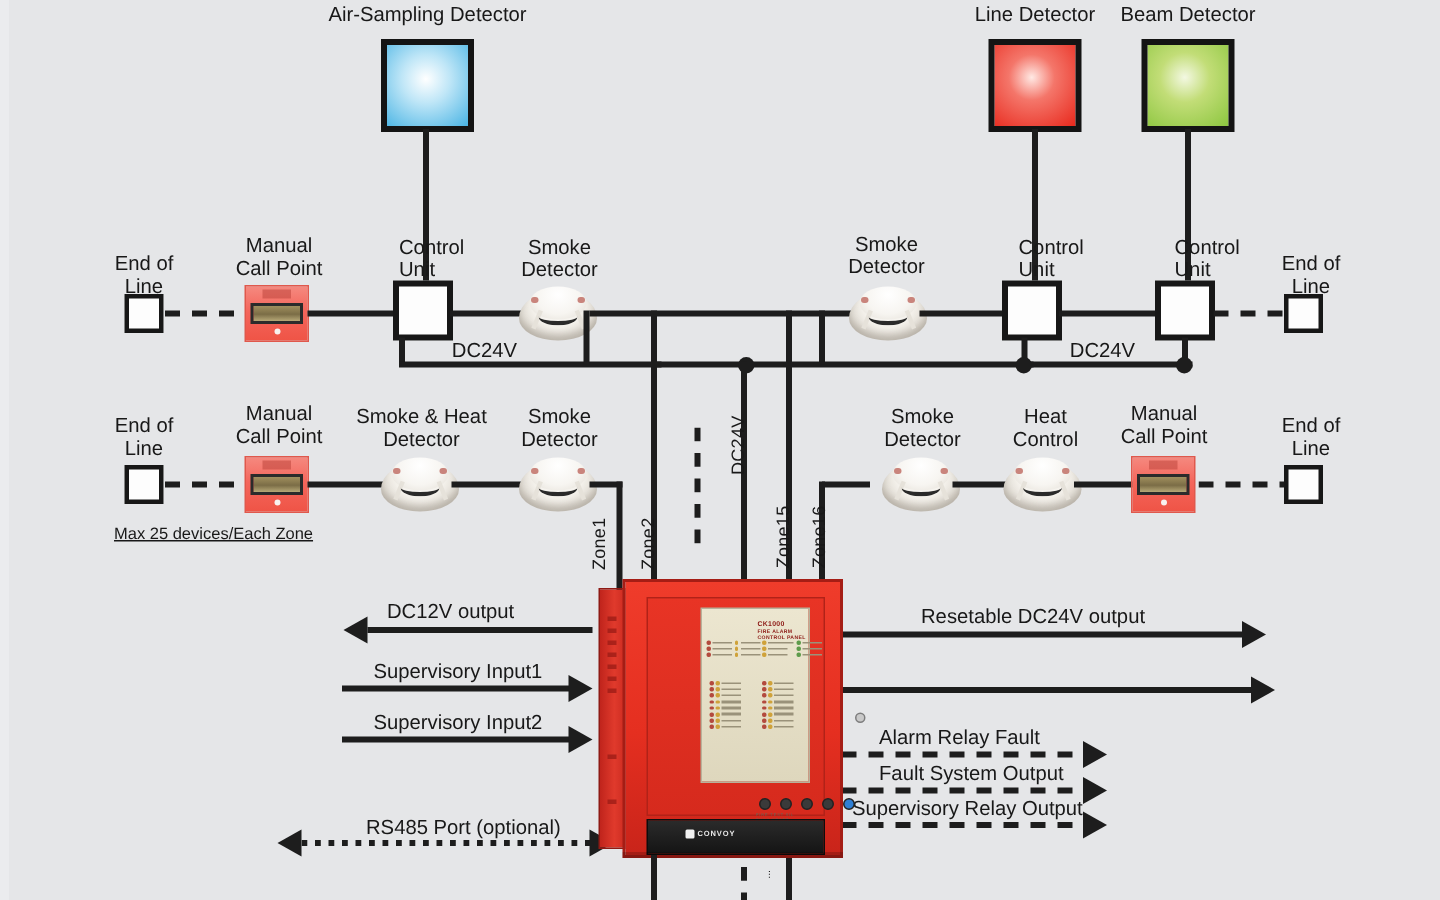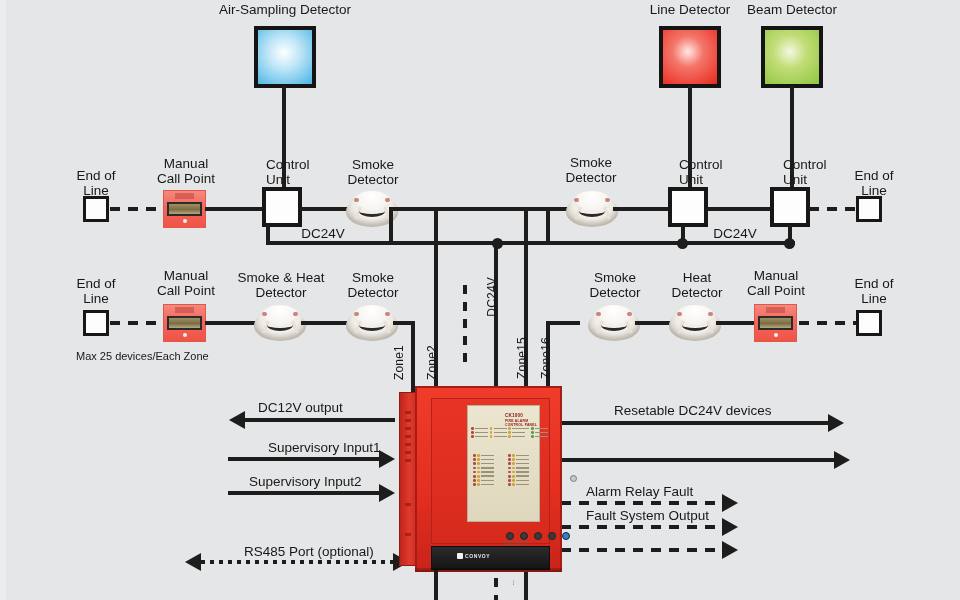--- a/index.html
+++ b/index.html
@@ -23,21 +23,21 @@
     background:#ebecee;
   }
   .lbl {
     position: absolute;
     font-size: 13.5px;
     line-height: 15px;
     text-align: center;
     white-space: pre-line;
     color: #181818;
   }
-  .lbl.small { font-size: 11px; line-height: 13px; }
+  .lbl.small { font-size: 11px; line-height: 13px; text-decoration: underline; }
   .vlbl {
     position:absolute;
     font-size: 12px;
     writing-mode: vertical-rl;
     transform: rotate(180deg);
     white-space: nowrap;
     color:#181818;
     letter-spacing: .2px;
   }
   
@@ -301,21 +301,21 @@
 Line</div>
   <div class="lbl" style="left:143px; top:268px; width:86px;">Manual
 Call Point</div>
   <div class="lbl" style="left:226px; top:270px; width:110px;">Smoke &amp; Heat
 Detector</div>
   <div class="lbl" style="left:330px; top:270px; width:86px;">Smoke
 Detector</div>
   <div class="lbl" style="left:572px; top:270px; width:86px;">Smoke
 Detector</div>
   <div class="lbl" style="left:654px; top:270px; width:86px;">Heat
-Detector</div>
+Control</div>
   <div class="lbl" style="left:733px; top:268px; width:86px;">Manual
 Call Point</div>
   <div class="lbl" style="left:836px; top:276px; width:76px;">End of
 Line</div>
 
   <div class="eol" style="left:83px; top:310px;"></div>
   <div class="dash-h" style="left:110px; top:321px; width:52px;"></div>
   <div class="mcp" style="left:163px; top:304px;">
     <div class="plate"></div>
       <div class="cap"></div>
@@ -384,48 +384,49 @@
   <div class="vlbl" style="left:515px; top:337px;">Zone15</div>
   <div class="vlbl" style="left:539px; top:337px;">Zone16</div>
 
   <div class="dash-v" style="left:463px; top:285px; height:80px;"></div>
 
 
   <div class="flowlbl" style="left:258px; top:400px;">DC12V output</div>
   <div class="hw" style="left:245px; top:418px; width:150px;"></div>
   <div class="arrow-l" style="left:229px; top:411px;"></div>
 
-  <div class="flowlbl" style="left:249px; top:440px;margin-left:19px;">Supervisory Input1</div>
+  <div class="flowlbl" style="left:249px; top:440px;">Supervisory Input1</div>
   <div class="hw" style="left:228px; top:457px; width:152px;"></div>
   <div class="arrow-r" style="left:379px; top:450px;"></div>
 
   <div class="flowlbl" style="left:249px; top:474px;">Supervisory Input2</div>
   <div class="hw" style="left:228px; top:491px; width:152px;"></div>
   <div class="arrow-r" style="left:379px; top:484px;"></div>
 
   <div class="flowlbl" style="left:244px; top:544px;">RS485 Port (optional)</div>
   <div class="dash-h fine" style="left:201px; top:560px; width:194px;"></div>
   <div class="arrow-l" style="left:185px; top:553px;"></div>
   <div class="arrow-r" style="left:393px; top:553px;"></div>
 
-  <div class="flowlbl" style="left:614px; top:403px;">Resetable DC24V devices</div>
+  <div class="flowlbl" style="left:614px; top:403px;">Resetable DC24V output</div>
   <div class="hw" style="left:562px; top:421px; width:267px;"></div>
   <div class="arrow-r" style="left:828px; top:414px;"></div>
 
   <div class="hw" style="left:562px; top:458px; width:273px;"></div>
   <div class="arrow-r" style="left:834px; top:451px;"></div>
 
   <div class="flowlbl" style="left:586px; top:484px;">Alarm Relay Fault</div>
   <div class="dash-h" style="left:561px; top:501px; width:162px;"></div>
   <div class="arrow-r" style="left:722px; top:494px;"></div>
 
   <div class="flowlbl" style="left:586px; top:508px;">Fault System Output</div>
   <div class="dash-h" style="left:561px; top:525px; width:162px;"></div>
   <div class="arrow-r" style="left:722px; top:518px;"></div>
 
+  <div class="flowlbl" style="left:568px; top:531px;">Supervisory Relay Output</div>
   <div class="dash-h" style="left:561px; top:548px; width:162px;"></div>
   <div class="arrow-r" style="left:722px; top:541px;"></div>
 
   <div id="cabinet">
     <div id="cab-side">
       <div class="hinge" style="top:18px;"></div>
       <div class="hinge" style="top:26px;"></div>
       <div class="hinge" style="top:34px;"></div>
       <div class="hinge" style="top:42px;"></div>
       <div class="hinge" style="top:50px;"></div>

